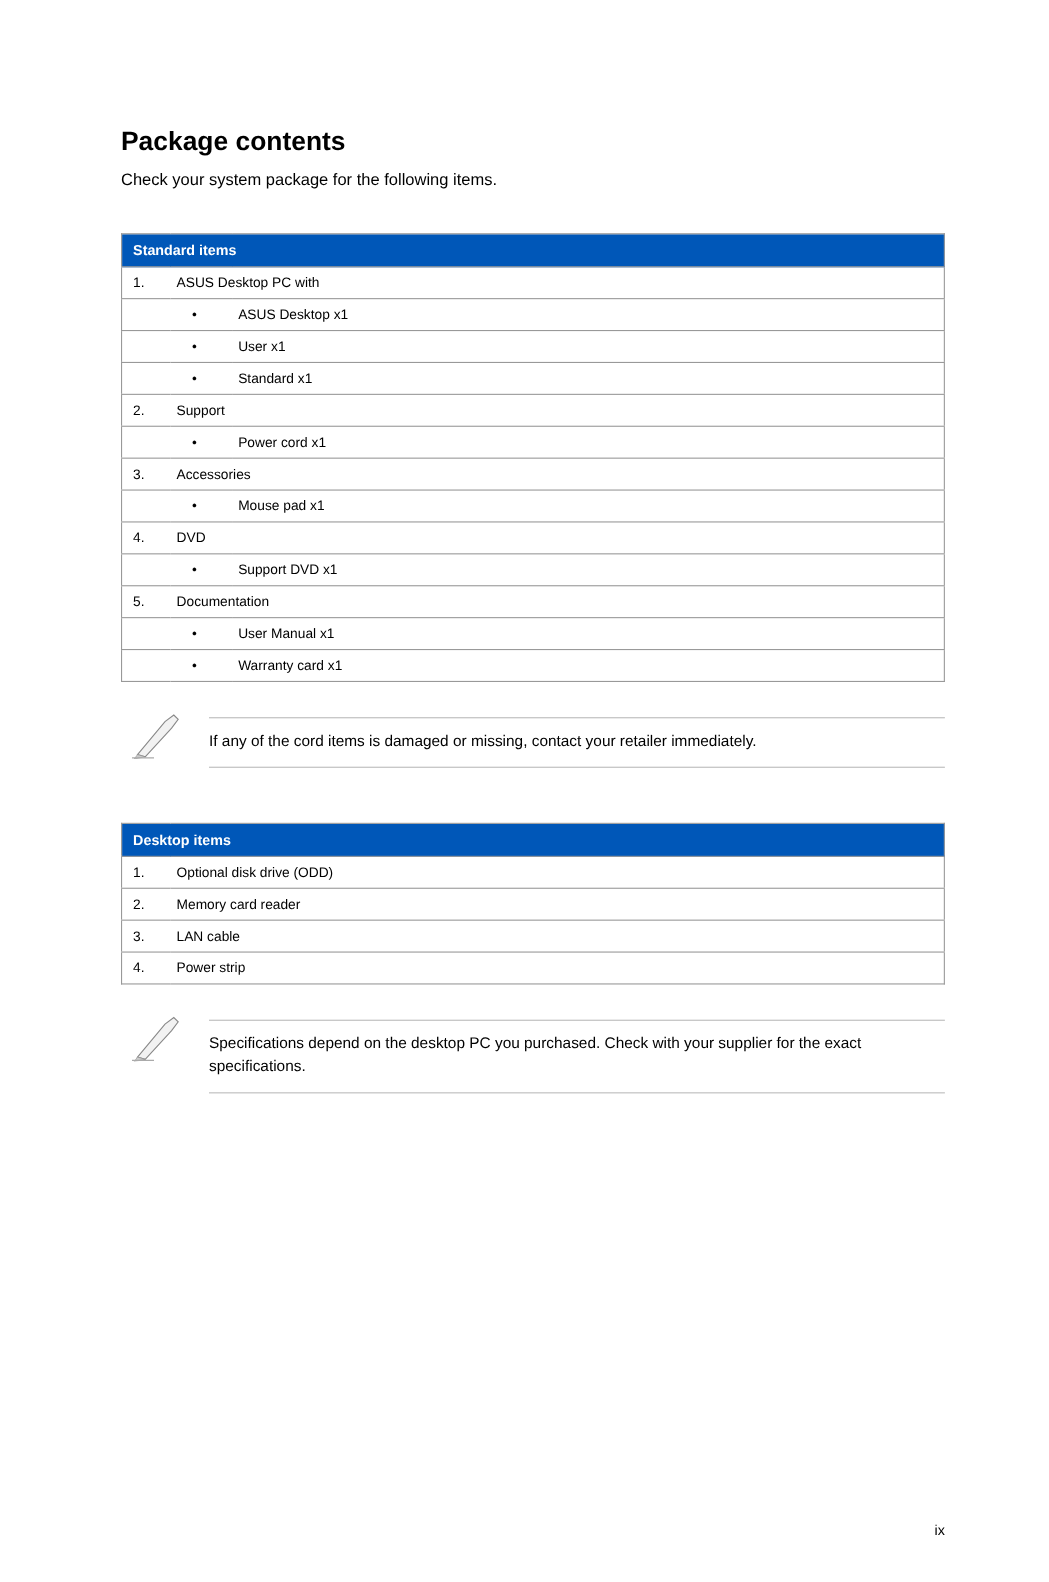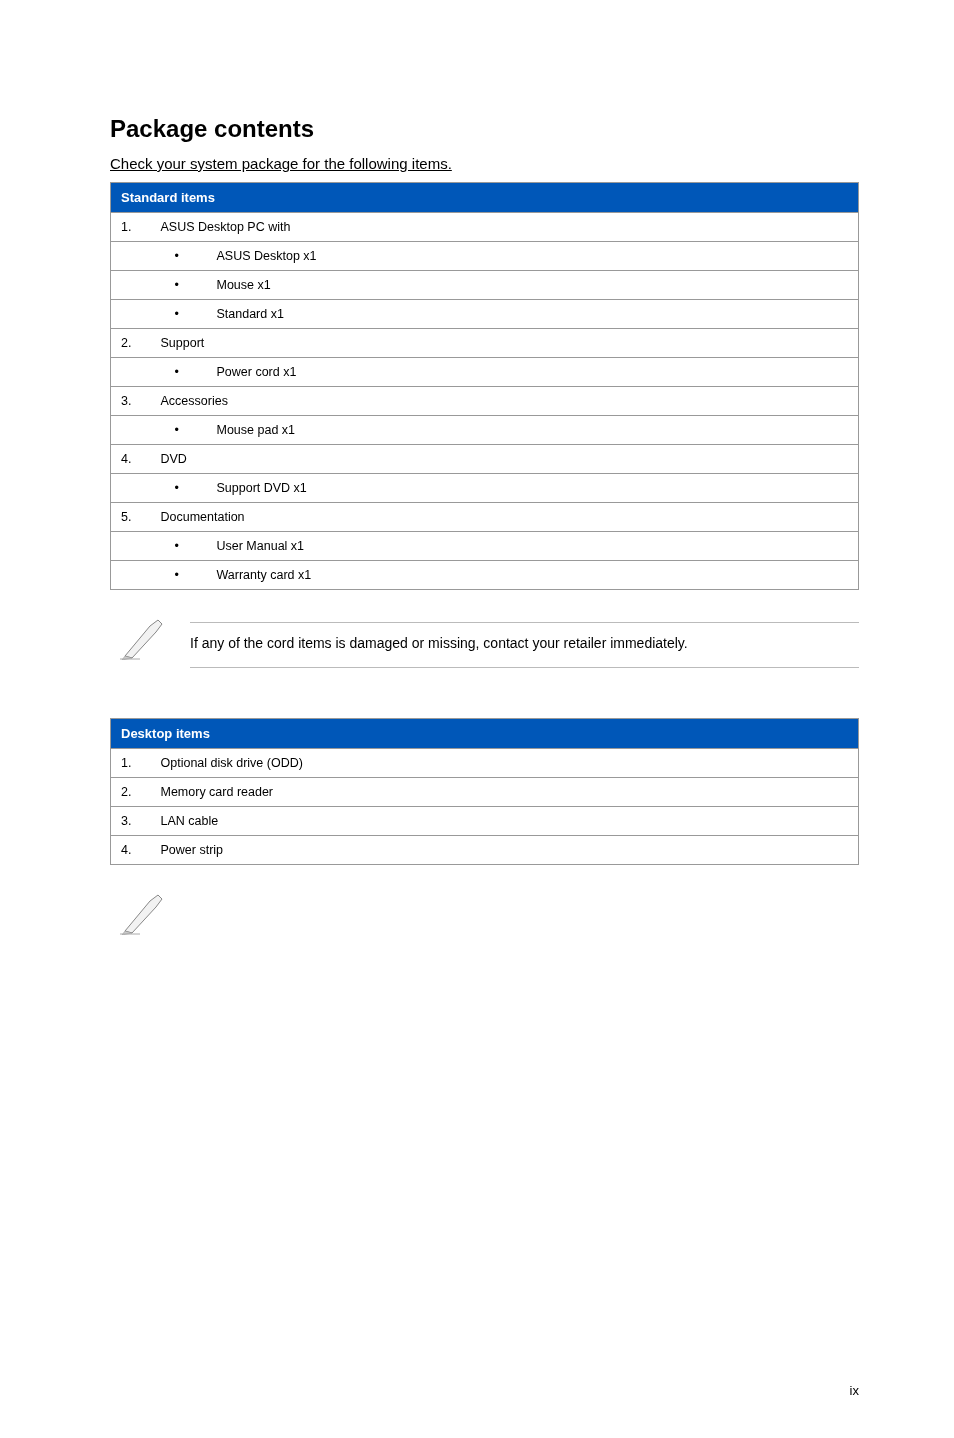--- a/index.html
+++ b/index.html
@@ -12,22 +12,21 @@
       color: #000;
       position: relative;
     }
     h1 {
       font-size: 24px;
       font-weight: bold;
       margin-bottom: 12px;
     }
     .intro {
       font-size: 15px;
-      margin-bottom: 10px;
-      text-decoration: underline;
+      margin-bottom: 40px;
     }
     table {
       width: 100%;
       border-collapse: collapse;
       border: 1px solid #999;
       font-size: 12.5px;
     }
     th {
       background: #0057b8;
       color: #fff;
@@ -86,21 +85,21 @@
       <td colspan="2">ASUS Desktop PC with</td>
     </tr>
     <tr>
         <td class="col-num"></td>
         <td class="col-bullet">•</td>
         <td>ASUS Desktop x1</td>
       </tr>
     <tr>
         <td class="col-num"></td>
         <td class="col-bullet">•</td>
-        <td>Mouse x1</td>
+        <td>User x1</td>
       </tr>
     <tr>
         <td class="col-num"></td>
         <td class="col-bullet">•</td>
         <td>Standard x1</td>
       </tr>
 
     <tr>
       <td class="col-num">2.</td>
       <td colspan="2">Support</td>
@@ -184,15 +183,16 @@
   </tbody>
 </table>
 </div>
 
 <div class="note-block">
   <svg class="pen" width="46" height="42" viewBox="0 0 46 42">
     <path d="M5 38 L30 8 L38 2 L42 6 L36 14 L12 40 L5 38 Z" fill="#f2f2f2" stroke="#888" stroke-width="1"></path>
     <path d="M5 38 L12 40 L2 42 Z" fill="#ccc" stroke="#888" stroke-width="0.5"></path>
     <line x1="0" y1="41" x2="20" y2="41" stroke="#aaa" stroke-width="1"></line>
   </svg>
+  <div class="sep">Specifications depend on the desktop PC you purchased. Check with your supplier for the exact specifications.</div>
 </div>
 
 <div class="page-num">ix</div>
 
 </body></html>

